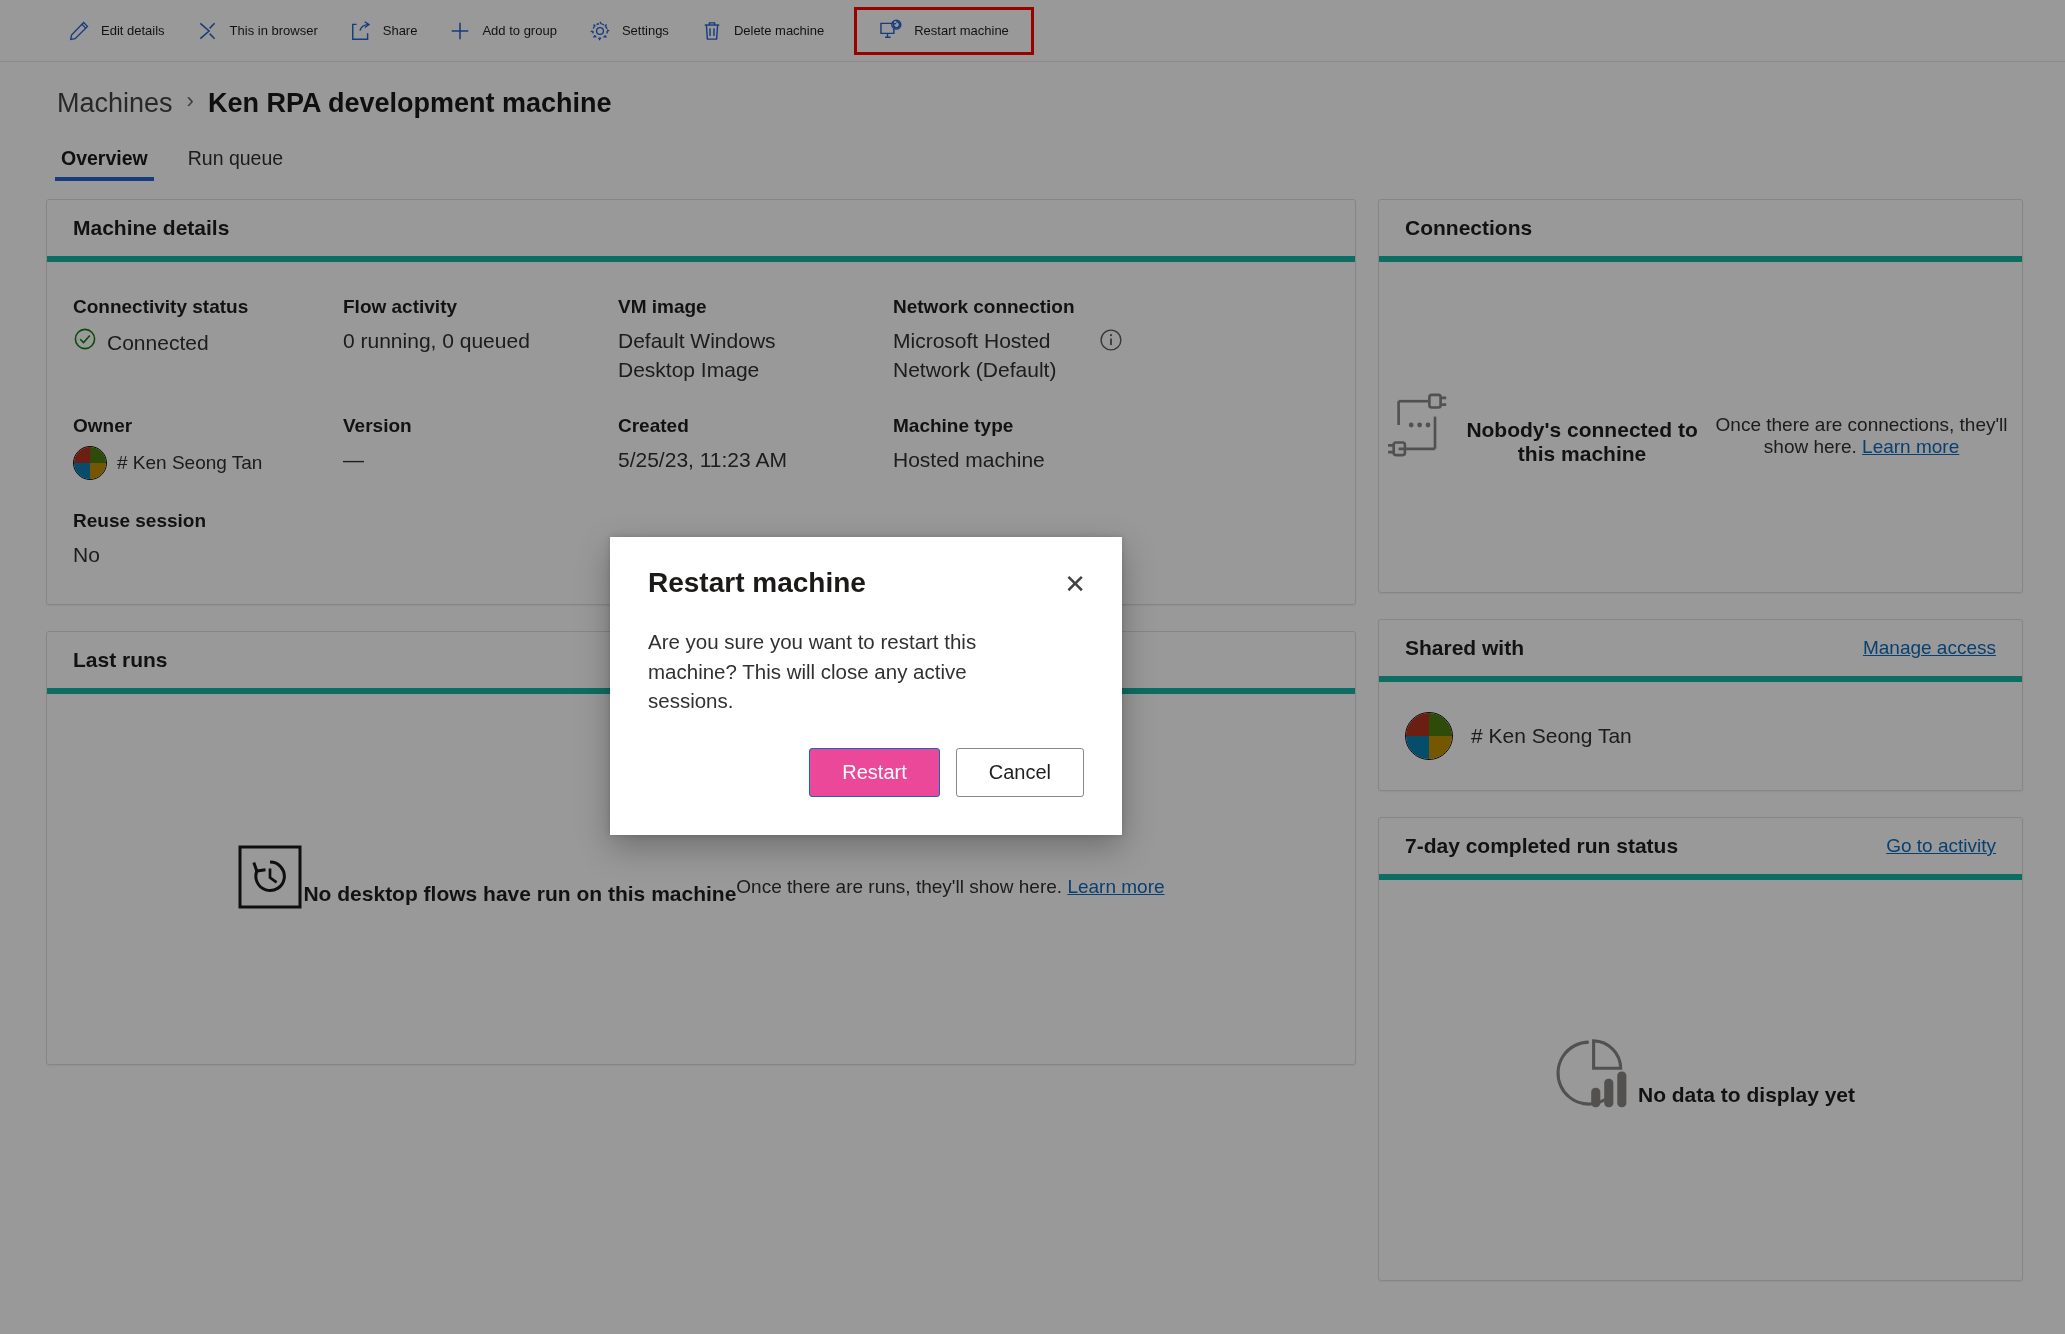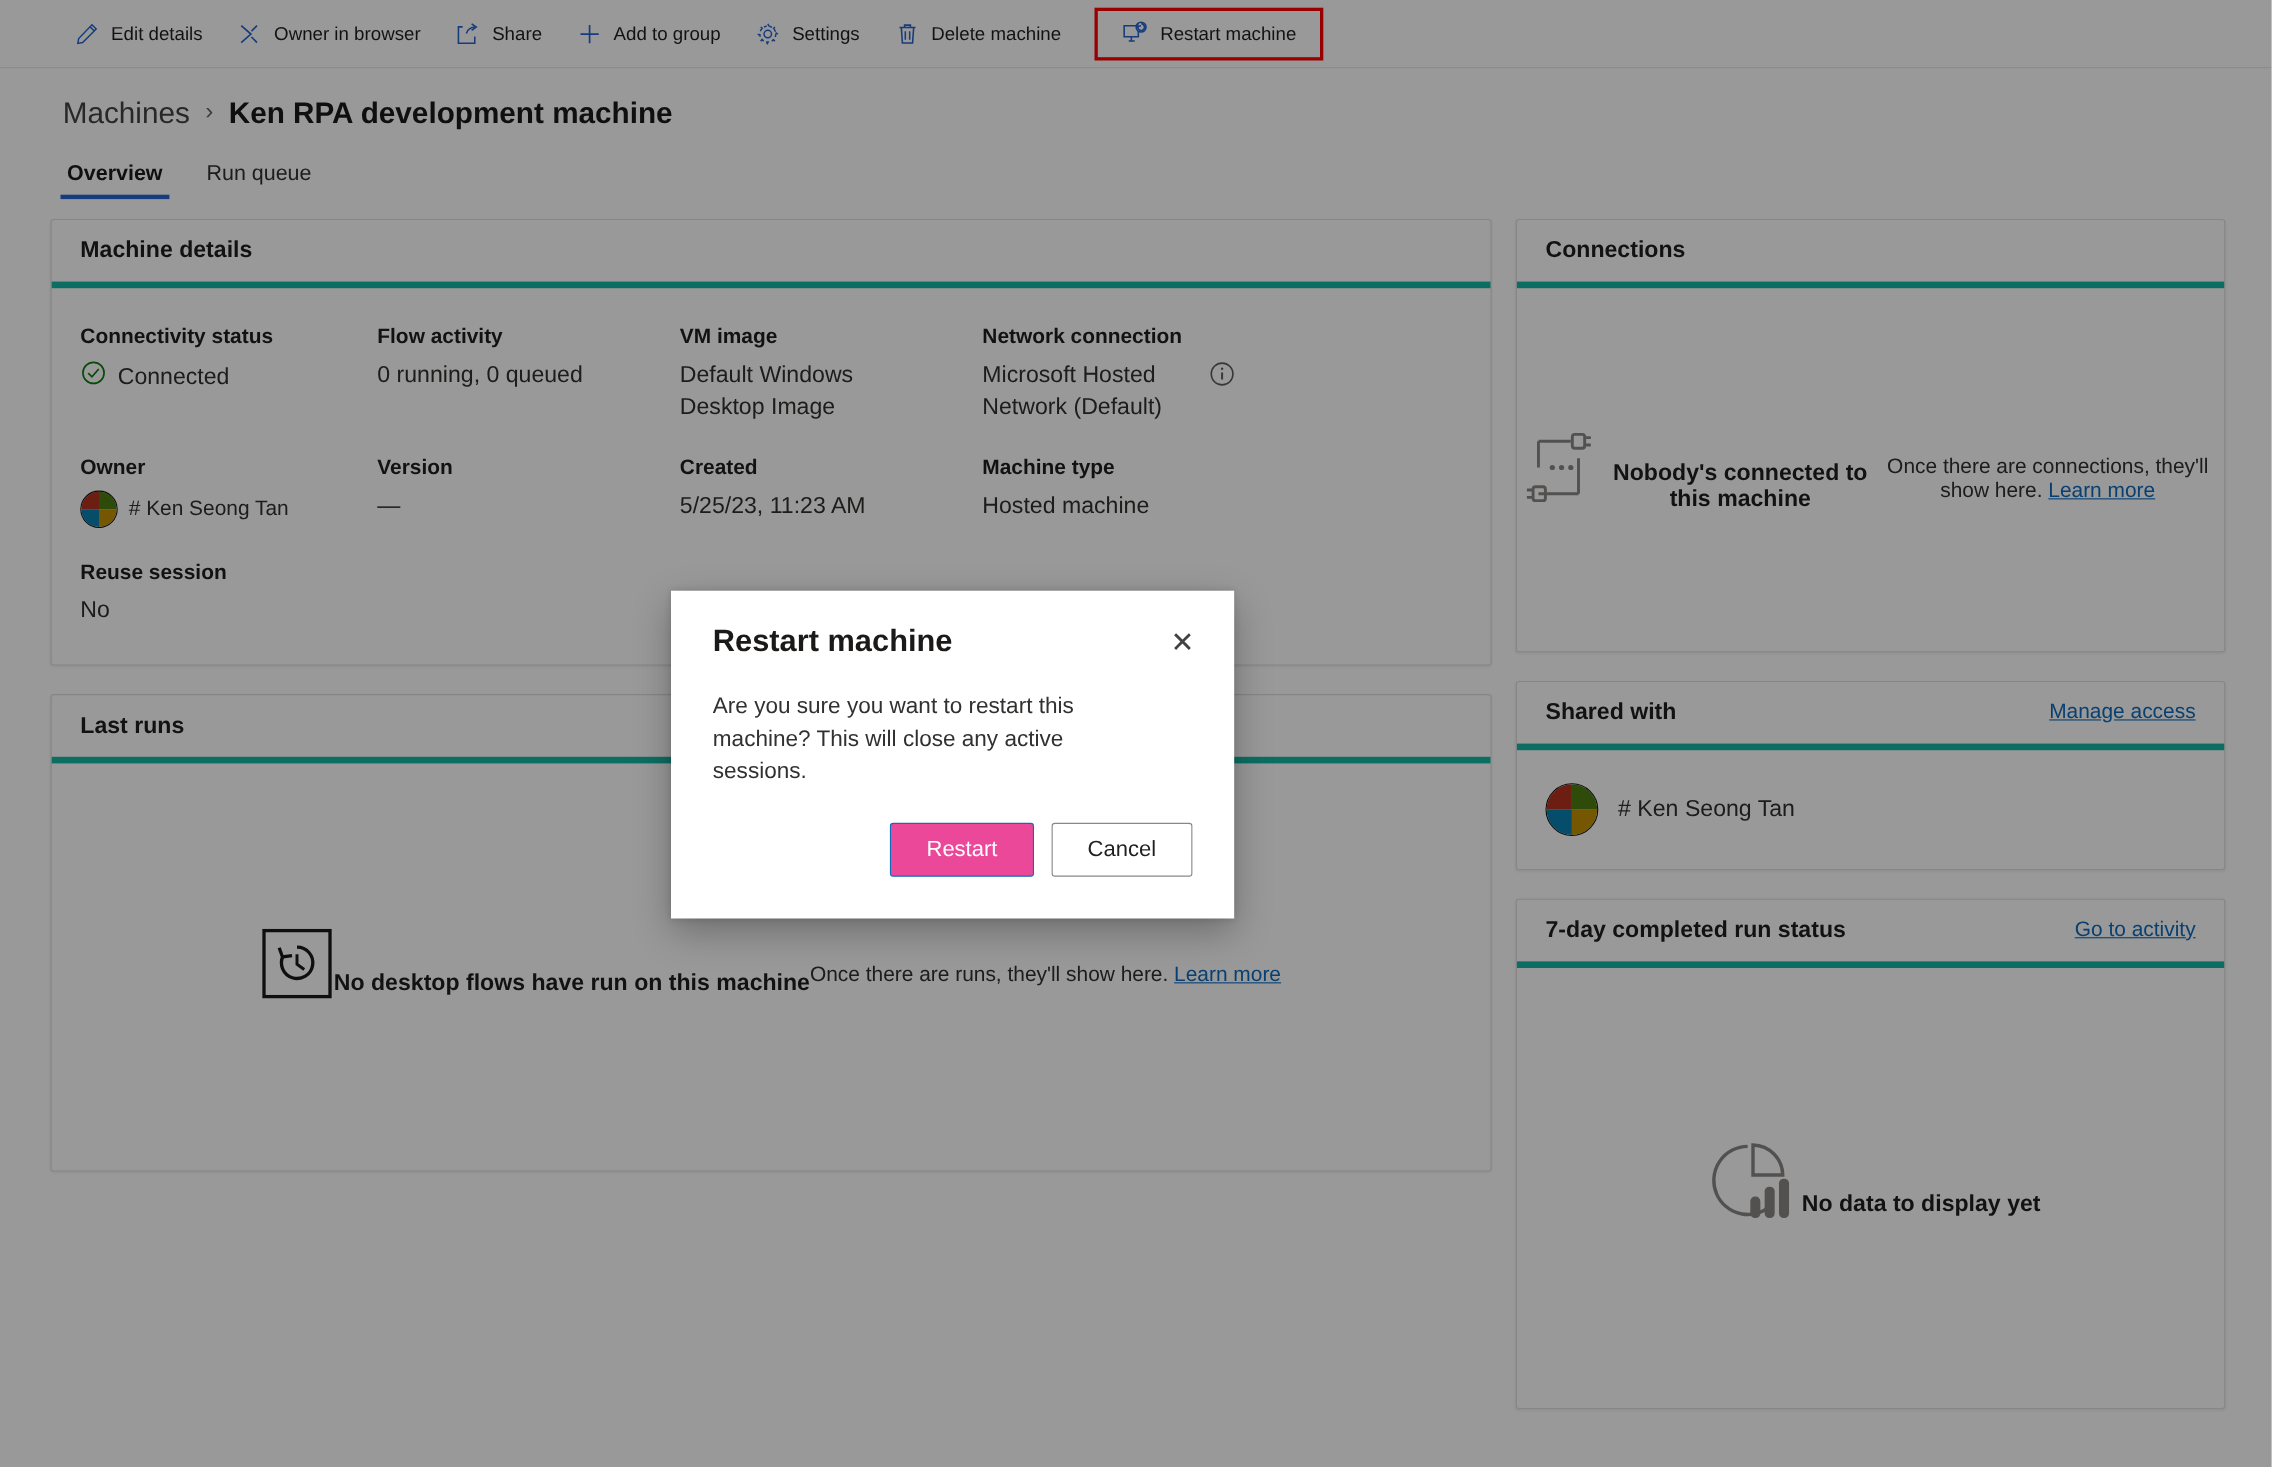--- a/index.html
+++ b/index.html
@@ -25,21 +25,21 @@
     height: 62px;
     display: flex; align-items: center;
     padding-left: 52px;
     gap: 0px;
     border-bottom: 1px solid #e8e8e8;
   }
   .cmd {
     display: flex; align-items: center;
     gap: 11px;
     padding: 9px 14px;
-    font-size: 17px;
+    font-size: 13px;
     color: #201f1e;
     cursor: pointer;
     white-space: nowrap;
     border: 2px solid transparent;
   }
   .cmd svg { display:block; flex: none; }
   .cmd.highlight {
     border: 3px solid #ff0000;
     padding: 9px 22px;
     margin-left: 14px;
@@ -223,21 +223,21 @@
     </div>
 
     <div class="cmd">
       <span>
         <svg width="22" height="22" viewBox="0 0 20 20" fill="none" stroke="#2564cf" stroke-width="1.4">
           <path d="M3 3 L11 10 L3 17"></path>
           <path d="M16 3 L11.5 7.6"></path>
           <path d="M16 17 L11.5 12.4"></path>
         </svg>
       </span>
-      <span>Owner in browser</span>
+      <span>This in browser</span>
     </div>
 
     <div class="cmd">
       <span>
         <svg width="22" height="22" viewBox="0 0 20 20" fill="none" stroke="#2564cf" stroke-width="1.3">
           <path d="M6 4 H2.5 V17.5 H16 V12"></path>
           <path d="M9 9.5 C10.5 5.5 13.5 4.2 16.5 4.2"></path>
           <path d="M13.4 1.6 L17.2 4.2 L13.4 6.8"></path>
         </svg>
       </span>

